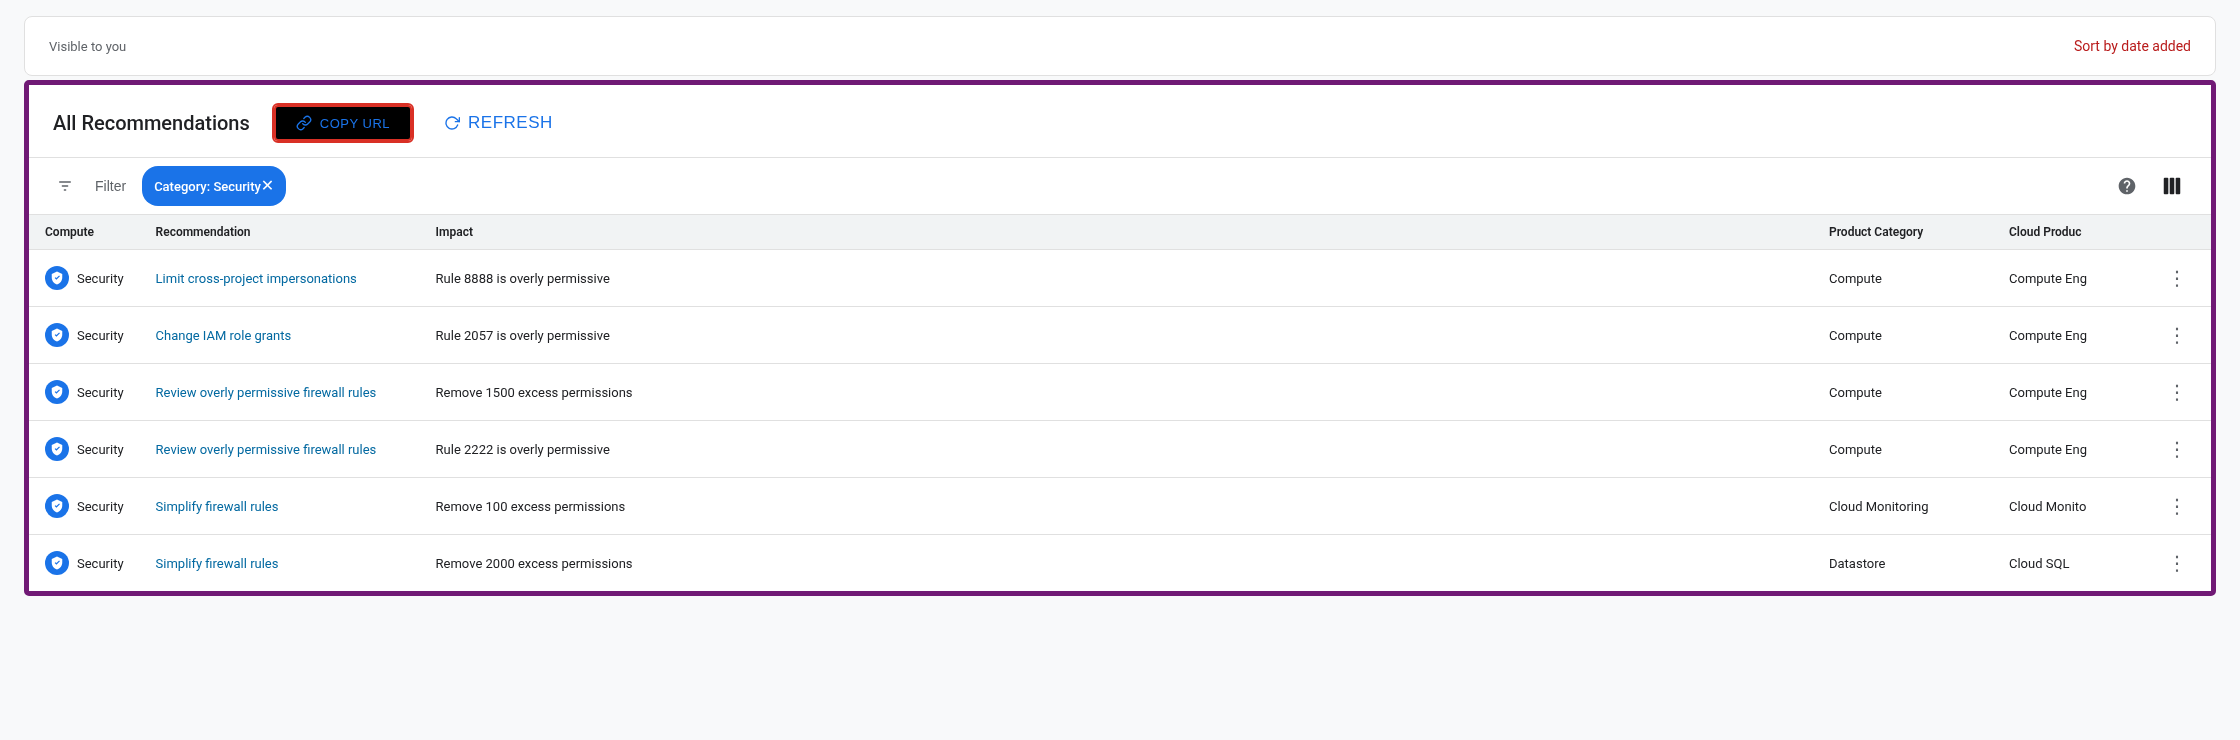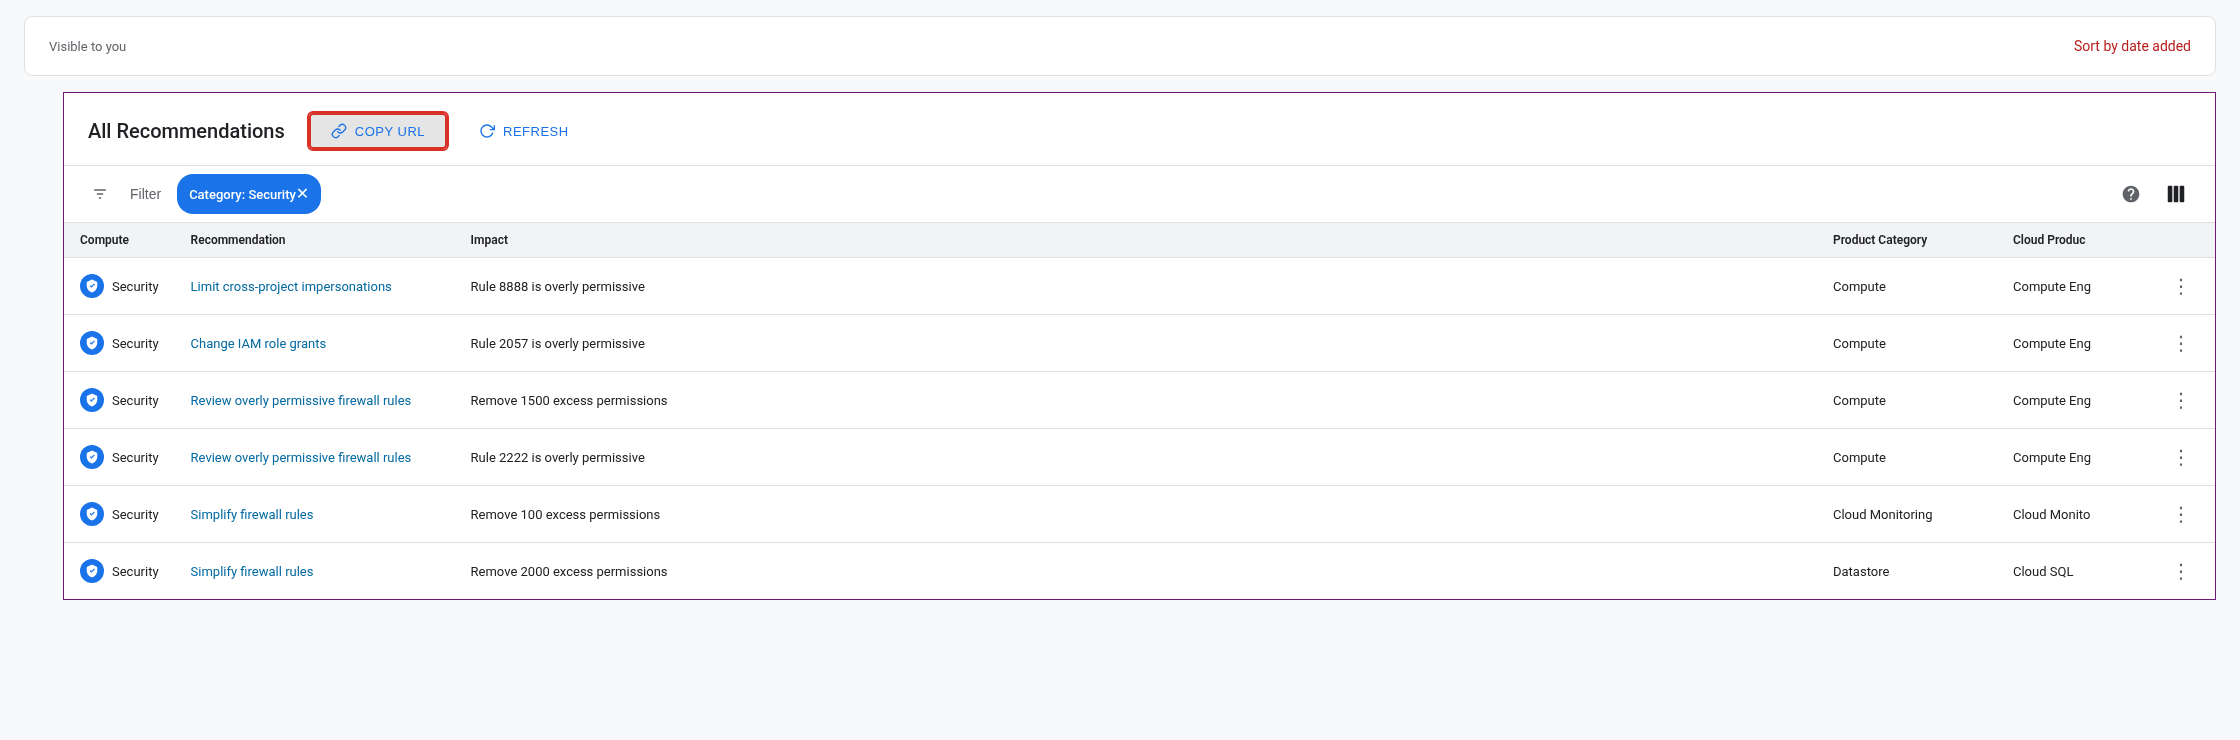--- a/index.html
+++ b/index.html
@@ -8,44 +8,43 @@
       font-size: 14px;
       background: #f8f9fa;
       color: #202124;
     }
 
     .top-bar {
       background: #fff;
       border: 1px solid #e0e0e0;
       border-radius: 8px;
       padding: 14px 24px;
-      margin: 0 0 16px 0;
+      margin: 0 0 4px 0;
       display: flex;
       align-items: center;
       justify-content: space-between;
       height: 60px;
     }
 
     .top-bar-left {
       color: #5f6368;
       font-size: 13px;
     }
 
     .sort-link {
       color: #b91c1c;
       text-decoration: none;
       font-size: 14px;
     }
 
     .main-section {
       background: #fff;
-      border: 1px solid #701a75;
-      border-radius: 0;
+      border: 5px solid #701a75;
+      border-radius: 5px;
       overflow: hidden;
-      margin-left: 39px;
     }
 
     .section-header {
       display: flex;
       align-items: center;
       padding: 20px 24px 16px 24px;
       gap: 16px;
     }
 
     .section-title {
@@ -54,41 +53,41 @@
       color: #202124;
       margin-right: 8px;
     }
 
     .copy-url-btn {
       display: flex;
       align-items: center;
       gap: 8px;
       padding: 8px 20px;
       border: 2px solid #d93025;
-      background: #e5e5e5;
+      background: #000000;
       border-radius: 4px;
       color: #1a73e8;
       font-size: 13px;
       font-weight: 500;
       cursor: pointer;
       letter-spacing: 0.5px;
       text-transform: uppercase;
       outline: 2px solid #d93025;
       outline-offset: 0px;
     }
 
     .refresh-btn {
       display: flex;
       align-items: center;
       gap: 8px;
       padding: 8px 16px;
       border: none;
       background: transparent;
       color: #1a73e8;
-      font-size: 13px;
+      font-size: 17px;
       font-weight: 500;
       cursor: pointer;
       letter-spacing: 0.5px;
       text-transform: uppercase;
     }
 
     .filter-bar {
       display: flex;
       align-items: center;
       padding: 8px 24px;

